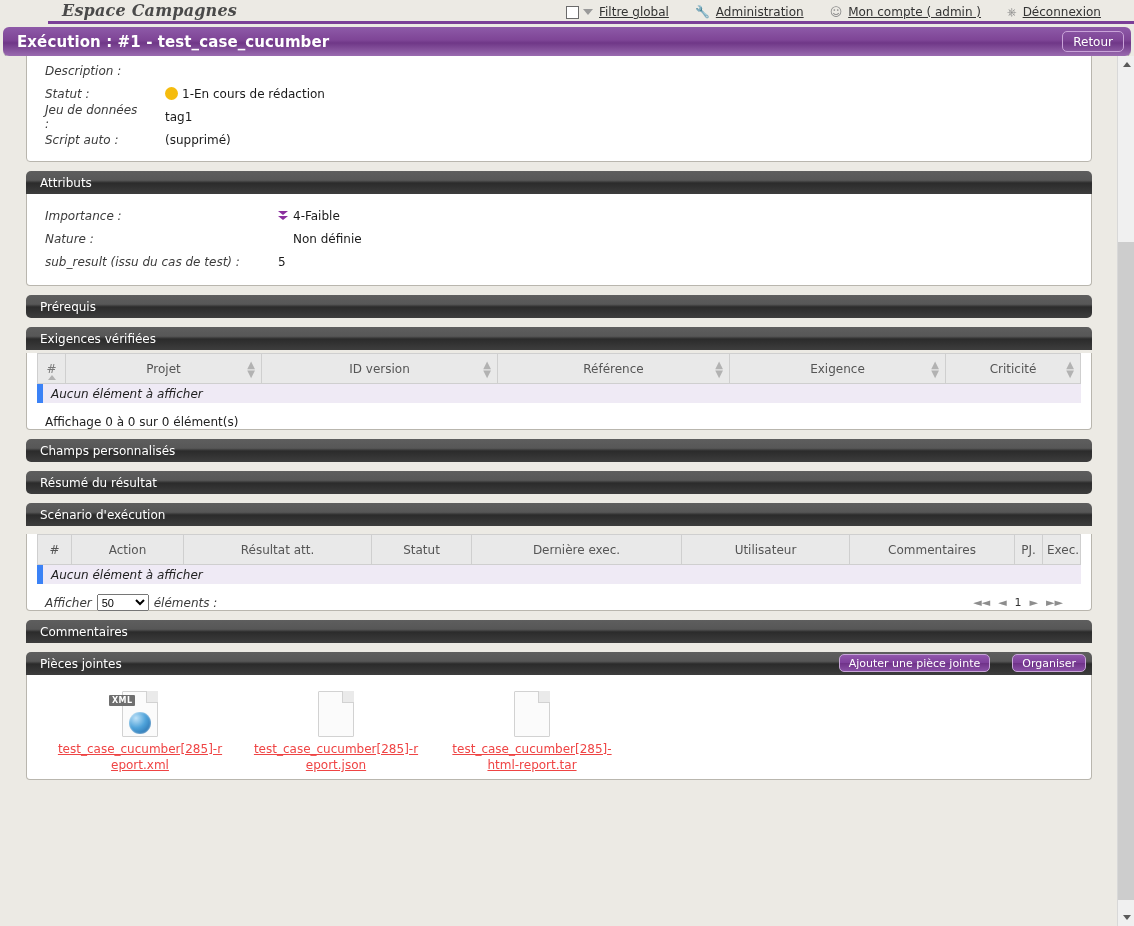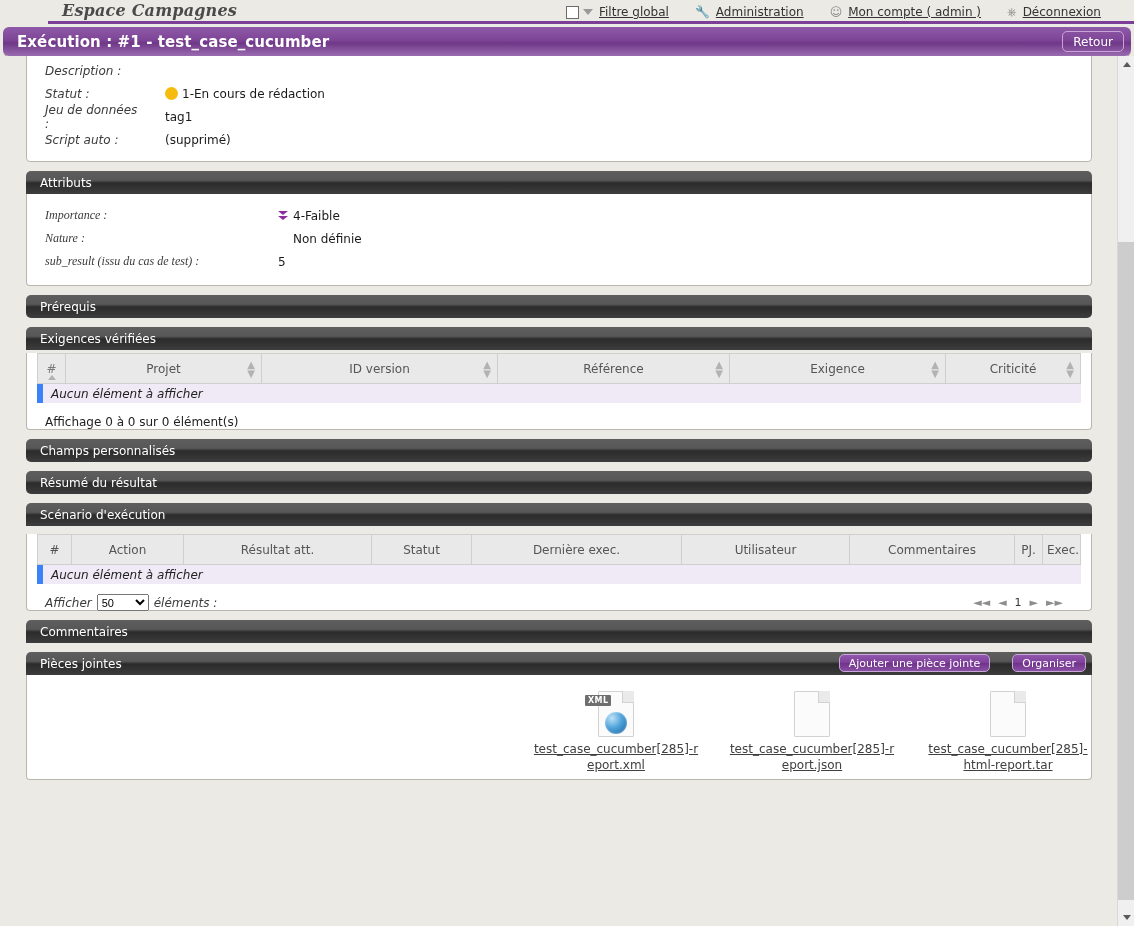--- a/index.html
+++ b/index.html
@@ -166,21 +166,21 @@
 
   
   .kv { display: flex; align-items: center; height: 23px; padding-left: 18px; }
   .kv .k {
     font-style: italic;
     color: #3b3b3b;
     font-size: 12px;
     width: 100px;
     flex: 0 0 auto;
   }
-  .kv .k.wide { width: 220px; font-family: Liberation Serif, serif; }
+  .kv .k.wide { width: 220px; }
   .kv .v { font-size: 12px; color: #1a1a1a; display: flex; align-items: center; }
   .kv .v.indent2 { margin-left: 0px; }
 
   .dot {
     width: 13px; height: 13px;
     border-radius: 50%;
     background: #F5BC0E;
     display: inline-block;
     margin-right: 4px;
   }
@@ -266,21 +266,20 @@
     color: #7b7b7b;
     font-size: 12px;
     min-height: 34px;
     cursor: text;
   }
 
   
   .attach-row {
     display: flex;
     padding: 10px 0 6px 0;
-    justify-content: flex-end;
   }
   .attach {
     width: 166px;
     text-align: center;
     margin-left: 30px;
   }
   .att-icon { height: 52px; display:flex; align-items:flex-end; justify-content:center; }
   .doc-shape {
     width: 36px; height: 46px;
     background: #fbfbfb;
@@ -306,21 +305,21 @@
     border-radius: 1px;
   }
   .globe {
     position: absolute; left: 6px; top: 20px;
     width: 22px; height: 22px; border-radius: 50%;
     background: radial-gradient(circle at 32% 28%, #bfe2f8 0%, #4fa3da 45%, #1c5e9e 100%);
     box-shadow: inset 0 0 2px rgba(255,255,255,.8);
   }
   .att-link {
     margin-top: 4px;
-    color: #404040;
+    color: #ef4444;
     text-decoration: underline;
     font-size: 12px;
     line-height: 16px;
     word-break: break-all;
     display: block;
     cursor: pointer;
   }
 
   
   #vscroll {

